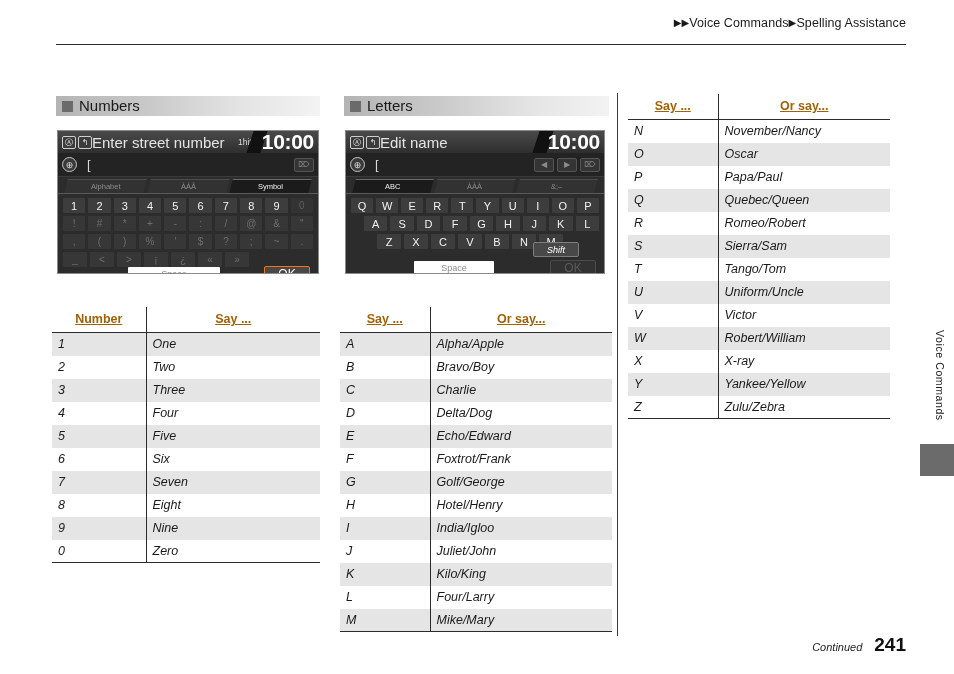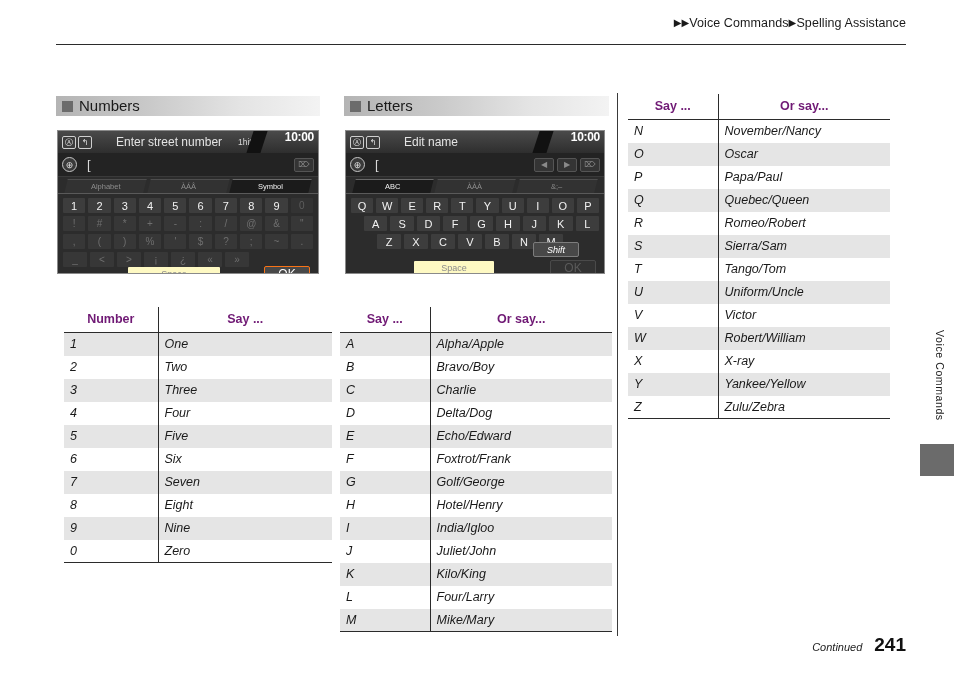--- a/index.html
+++ b/index.html
@@ -83,32 +83,32 @@
   }
   .ic-sq {
     width: 14px; height: 13px;
     border: 1px solid #cfcfcf;
     border-radius: 2px;
     display: flex; align-items: center; justify-content: center;
     color: #e8e8e8; font-size: 8px;
     background: #3c3c3c;
   }
   .dev-title {
-    color: #e3e3e3; font-size: 12px;
-    margin-left: 24px;
+    color: #e3e3e3; font-size: 15px;
+    margin-left: 0;
     white-space: nowrap;
   }
   .dev-hits {
     position: absolute; right: 62px;
     color: #d8d8d8; font-size: 8.5px;
   }
   .dev-clock {
     position: absolute; right: 4px; top: -1px;
     color: #ffffff;
-    font-size: 12px; font-weight: bold;
+    font-size: 21px; font-weight: bold;
     letter-spacing: -.3px;
   }
   .dev-clock-wedge {
     position: absolute; right: 54px; top: 0;
     width: 14px; height: 22px;
     background: #111;
     transform: skewX(-18deg);
   }
   .dev-input {
     height: 24px;
@@ -177,21 +177,21 @@
   }
   .key.dim { color: #5e5e5e; background: #333; font-size: 10px; }
   .key.dim2 { color: #6e6e6e; background: #373737; font-size: 10px; }
   .dev-bottom {
     position: relative;
     height: 34px;
   }
   .space-key {
     position: absolute;
     height: 14px;
-    background: #fef9c3;
+    background: #ffffff;
     color: #8c8c8c;
     font-size: 9px;
     display: flex; align-items: center; justify-content: center;
     border-radius: 1px;
   }
   .ok-key {
     position: absolute;
     width: 46px; height: 15px;
     background: #484848;
     border: 1px solid #f97316;
@@ -218,21 +218,22 @@
     border-collapse: collapse;
     font-size: 12.5px;
   }
   table.dt th {
     font-weight: bold;
     font-size: 12.5px;
     text-align: center;
     padding: 5px 4px 6px 4px;
     border-bottom: 1.5px solid #2b2b2b;
     background: #ffffff;
-    color: #701a75;
+    color: #a16207;
+    text-decoration: underline;
   }
   table.dt td {
     padding: 4px 4px 4px 6px;
     font-style: italic;
     color: #1a1a1a;
     height: 23px;
     vertical-align: middle;
   }
   table.dt tr.shade td { background: #e5e5e5; }
   table.dt tbody tr:last-child td { border-bottom: 1.5px solid #2b2b2b; }
@@ -360,21 +361,21 @@
       <div class="key dim2">«</div>
       <div class="key dim2">»</div>
     </div>
   </div>
   <div class="dev-bottom">
     <div class="space-key" style="left:70px; top:-3px; width:92px;">Space</div>
     <div class="ok-key" style="right:8px; top:-4px;">OK</div>
   </div>
 </div>
 
-<table class="dt" style="left:64px; top:307px; width:268px;">
+<table class="dt" style="left:52px; top:307px; width:268px;">
   <thead>
     <tr>
       <th class="c1" style="width:94px;">Number</th>
       <th>Say ...</th>
     </tr>
   </thead>
   <tbody>
     <tr class="shade">
         <td class="c1">1</td>
         <td>One</td>

